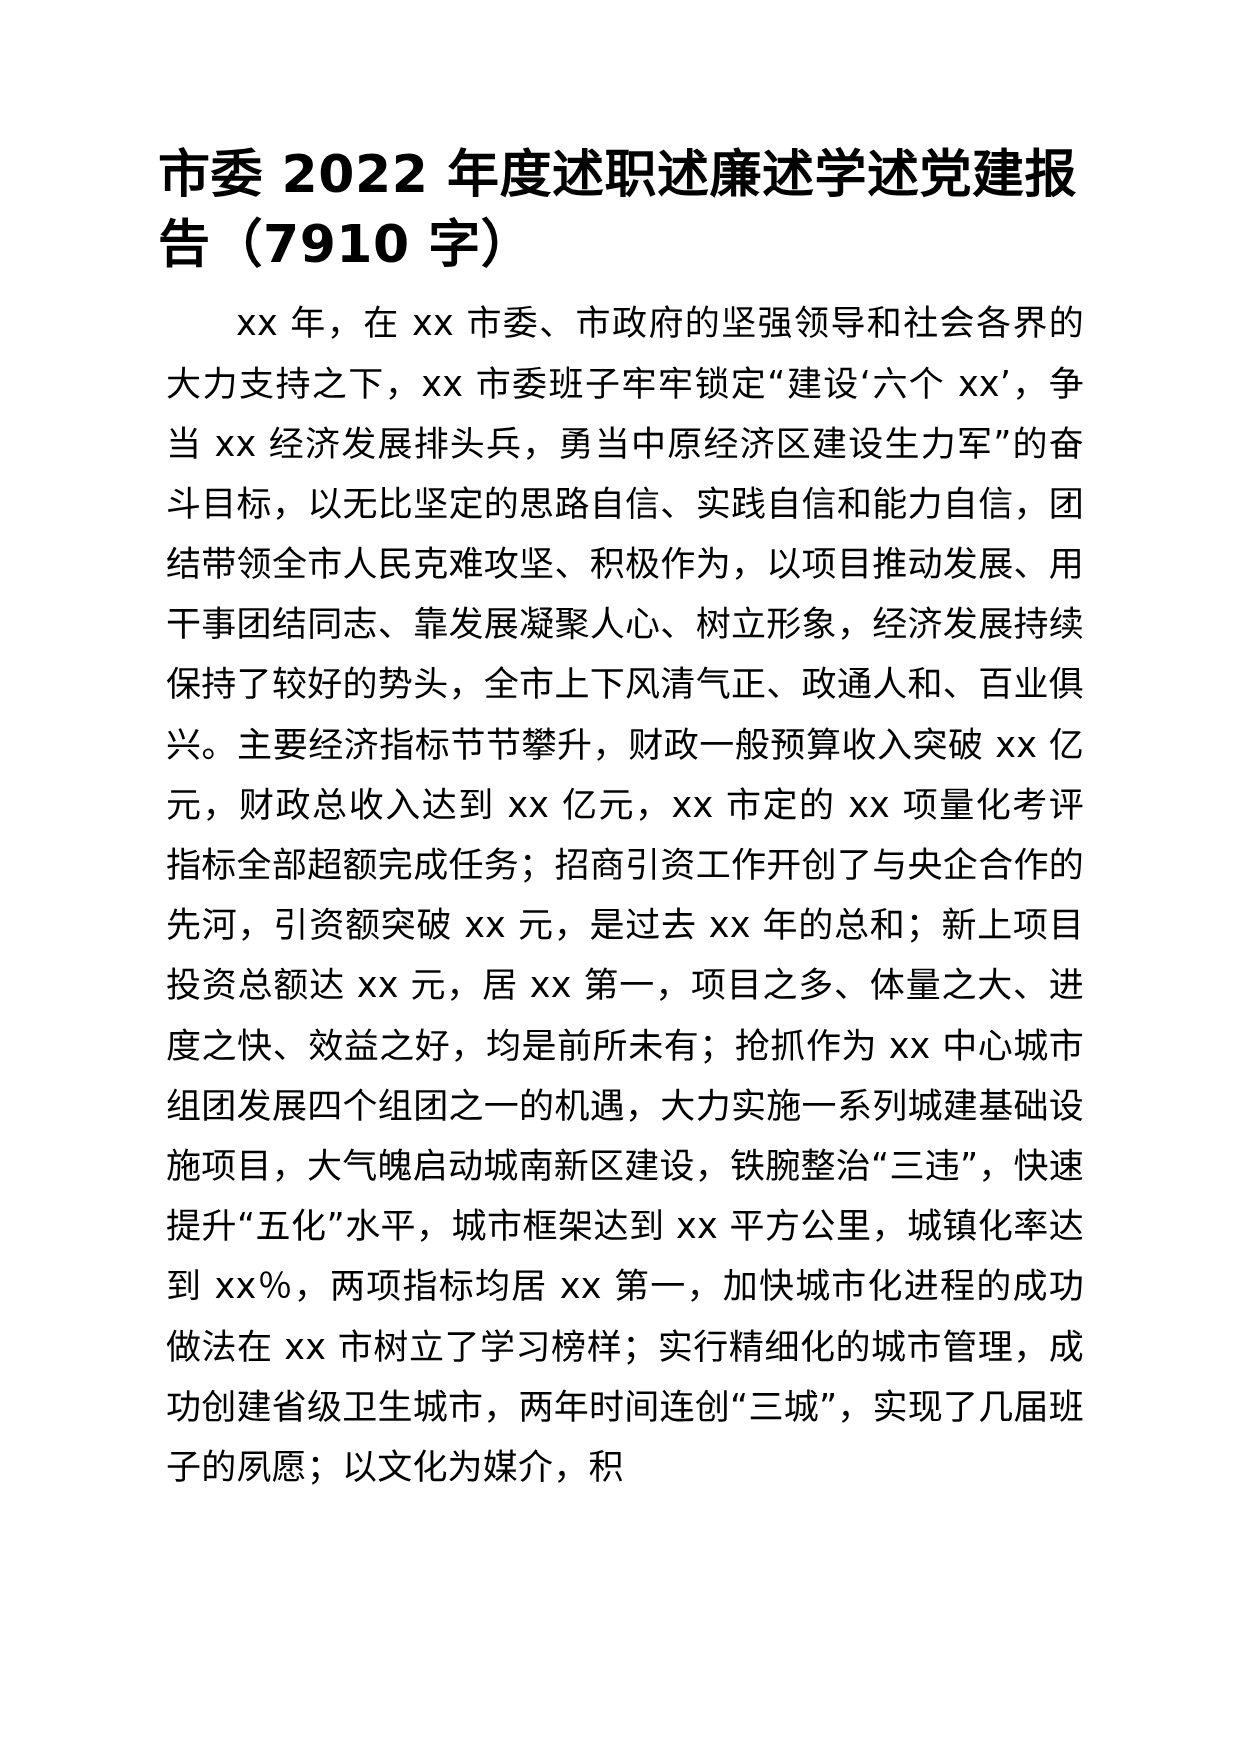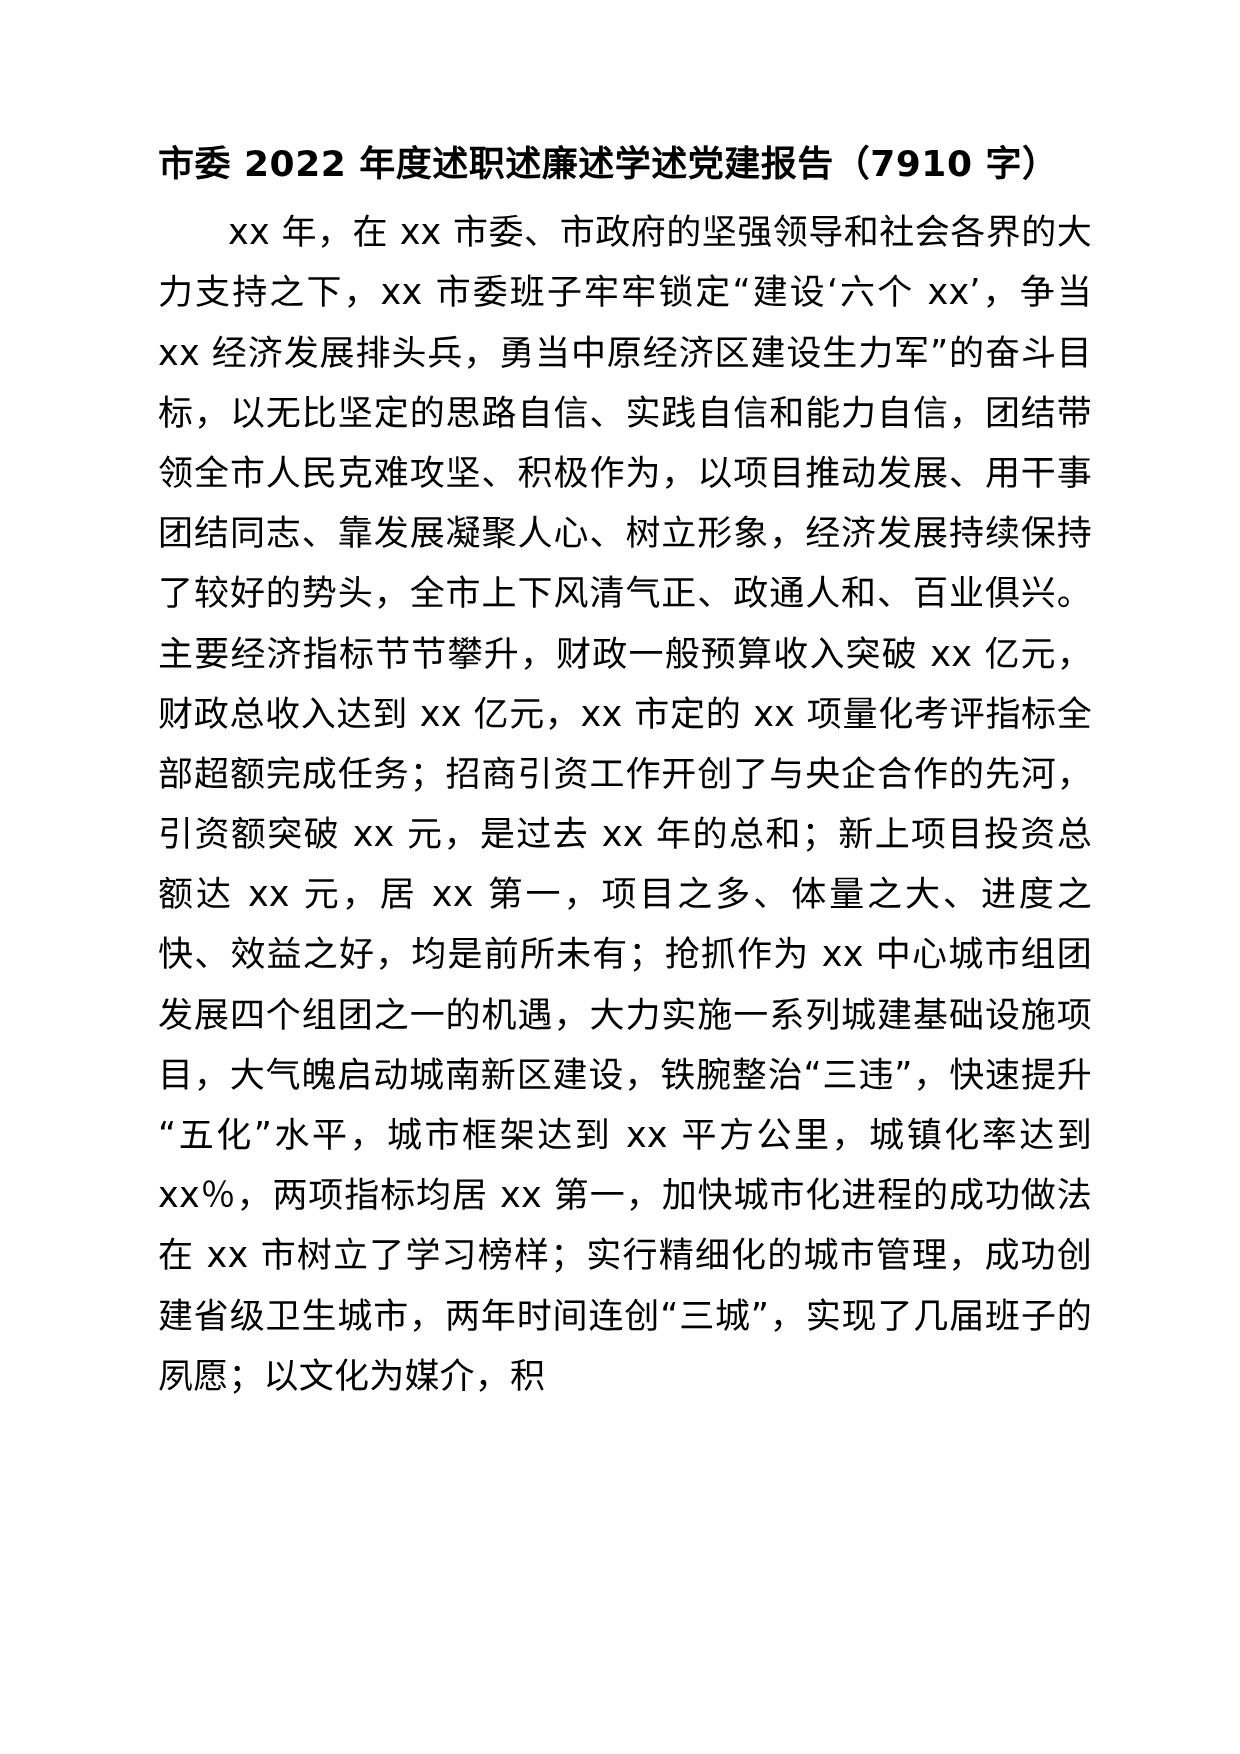--- a/index.html
+++ b/index.html
@@ -15,36 +15,36 @@
     overflow: hidden;
   }
   .page {
     box-sizing: border-box;
     width: 1240px;
     height: 1754px;
     padding: 140px 148px 80px 158px;
     background: #ffffff;
   }
   .doc-title {
-    font-size: 36px;
+    font-size: 52px;
     font-weight: 700;
     line-height: 1.34;
     letter-spacing: 0.5px;
     margin: 0 0 14px 0;
     text-align: left;
   }
   .doc-body {
     font-size: 35px;
     line-height: 1.72;
     text-align: justify;
     text-justify: inter-ideograph;
     letter-spacing: 0.2px;
   }
   .doc-body p {
-    margin: 0;
+    margin: 8px;
     text-indent: 2em;
   }
 </style>
 </head>
 <body>
 
 <div class="page">
   <h1 class="doc-title">市委 2022 年度述职述廉述学述党建报告（7910 字）</h1>
   <div class="doc-body">
     <p>xx 年，在 xx 市委、市政府的坚强领导和社会各界的大力支持之下，xx 市委班子牢牢锁定“建设‘六个 xx’，争当 xx 经济发展排头兵，勇当中原经济区建设生力军”的奋斗目标，以无比坚定的思路自信、实践自信和能力自信，团结带领全市人民克难攻坚、积极作为，以项目推动发展、用干事团结同志、靠发展凝聚人心、树立形象，经济发展持续保持了较好的势头，全市上下风清气正、政通人和、百业俱兴。主要经济指标节节攀升，财政一般预算收入突破 xx 亿元，财政总收入达到 xx 亿元，xx 市定的 xx 项量化考评指标全部超额完成任务；招商引资工作开创了与央企合作的先河，引资额突破 xx 元，是过去 xx 年的总和；新上项目投资总额达 xx 元，居 xx 第一，项目之多、体量之大、进度之快、效益之好，均是前所未有；抢抓作为 xx 中心城市组团发展四个组团之一的机遇，大力实施一系列城建基础设施项目，大气魄启动城南新区建设，铁腕整治“三违”，快速提升“五化”水平，城市框架达到 xx 平方公里，城镇化率达到 xx％，两项指标均居 xx 第一，加快城市化进程的成功做法在 xx 市树立了学习榜样；实行精细化的城市管理，成功创建省级卫生城市，两年时间连创“三城”，实现了几届班子的夙愿；以文化为媒介，积</p>

